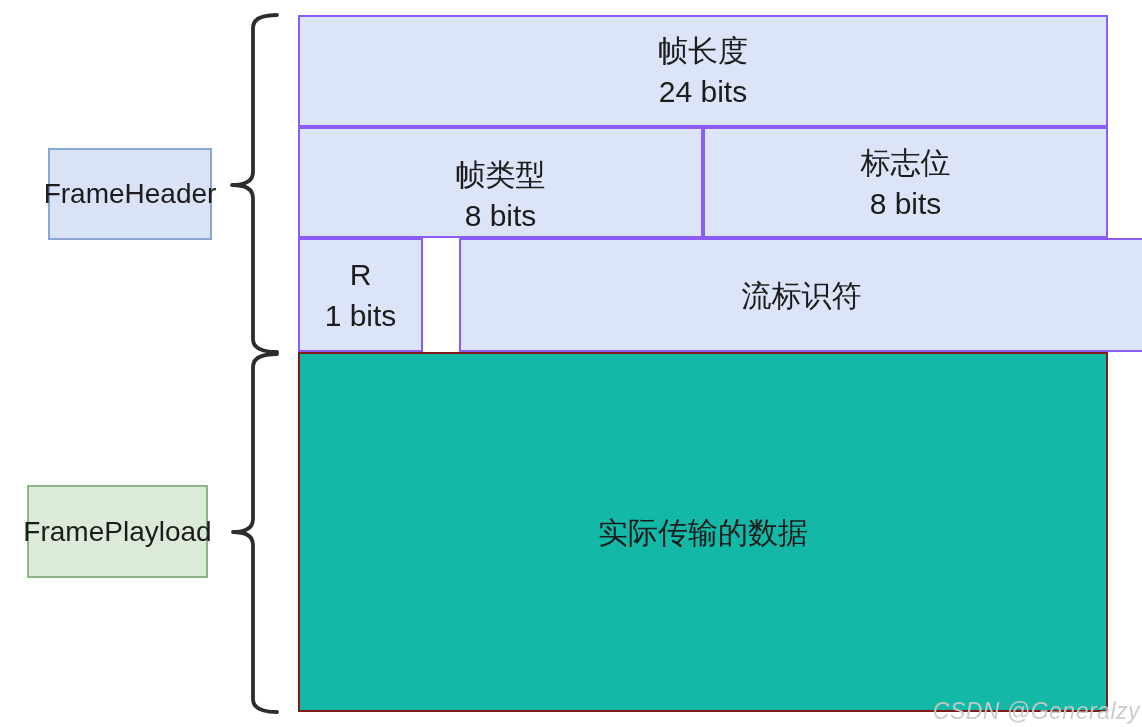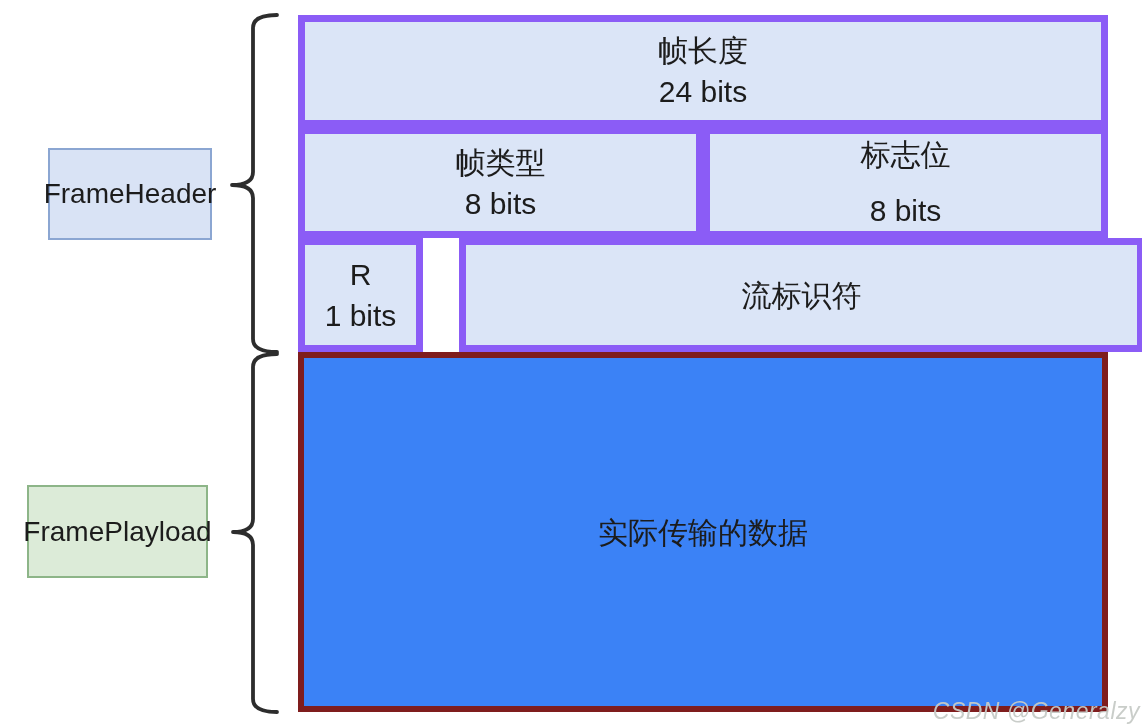--- a/index.html
+++ b/index.html
@@ -60,32 +60,32 @@
   .cell {
     position: absolute;
     display: flex;
     flex-direction: column;
     align-items: center;
     justify-content: center;
     text-align: center;
     font-size: 30px;
     line-height: 41px;
     background: #dbe5f7;
-    border: 7px solid #8b5cf6;
+    border: 2px solid #8b5cf6;
     color: #1c1c1c;
   }
   .cell-frame-length { left: 0;     top: 0;     width: 810px; height: 112px; }
-  .cell-frame-type   { left: 0;     top: 112px; width: 405px; height: 111px; }
-  .cell-flags        { left: 405px; top: 112px; width: 405px; height: 111px; justify-content: space-between; }
+  .cell-frame-type   { left: 0;     top: 112px; width: 405px; height: 111px; justify-content: flex-end; }
+  .cell-flags        { left: 405px; top: 112px; width: 405px; height: 111px; }
   .cell-r            { left: 0;     top: 223px; width: 125px; height: 114px; }
   .cell-stream-id    { left: 125px; top: 223px; width: 685px; height: 114px; margin-left: 36px; }
   .cell-payload      {
     left: 0; top: 337px; width: 810px; height: 360px;
-    background: #3b82f6;
-    border: 6px solid #7f1d1d;
+    background: #14b8a6;
+    border: 2px solid #7f1d1d;
   }
 
   
   .watermark {
     position: absolute;
     right: 2px; bottom: 2px;
     font-size: 23px;
     letter-spacing: 0.5px;
     color: #c7cbc7;
     opacity: 0.95;

